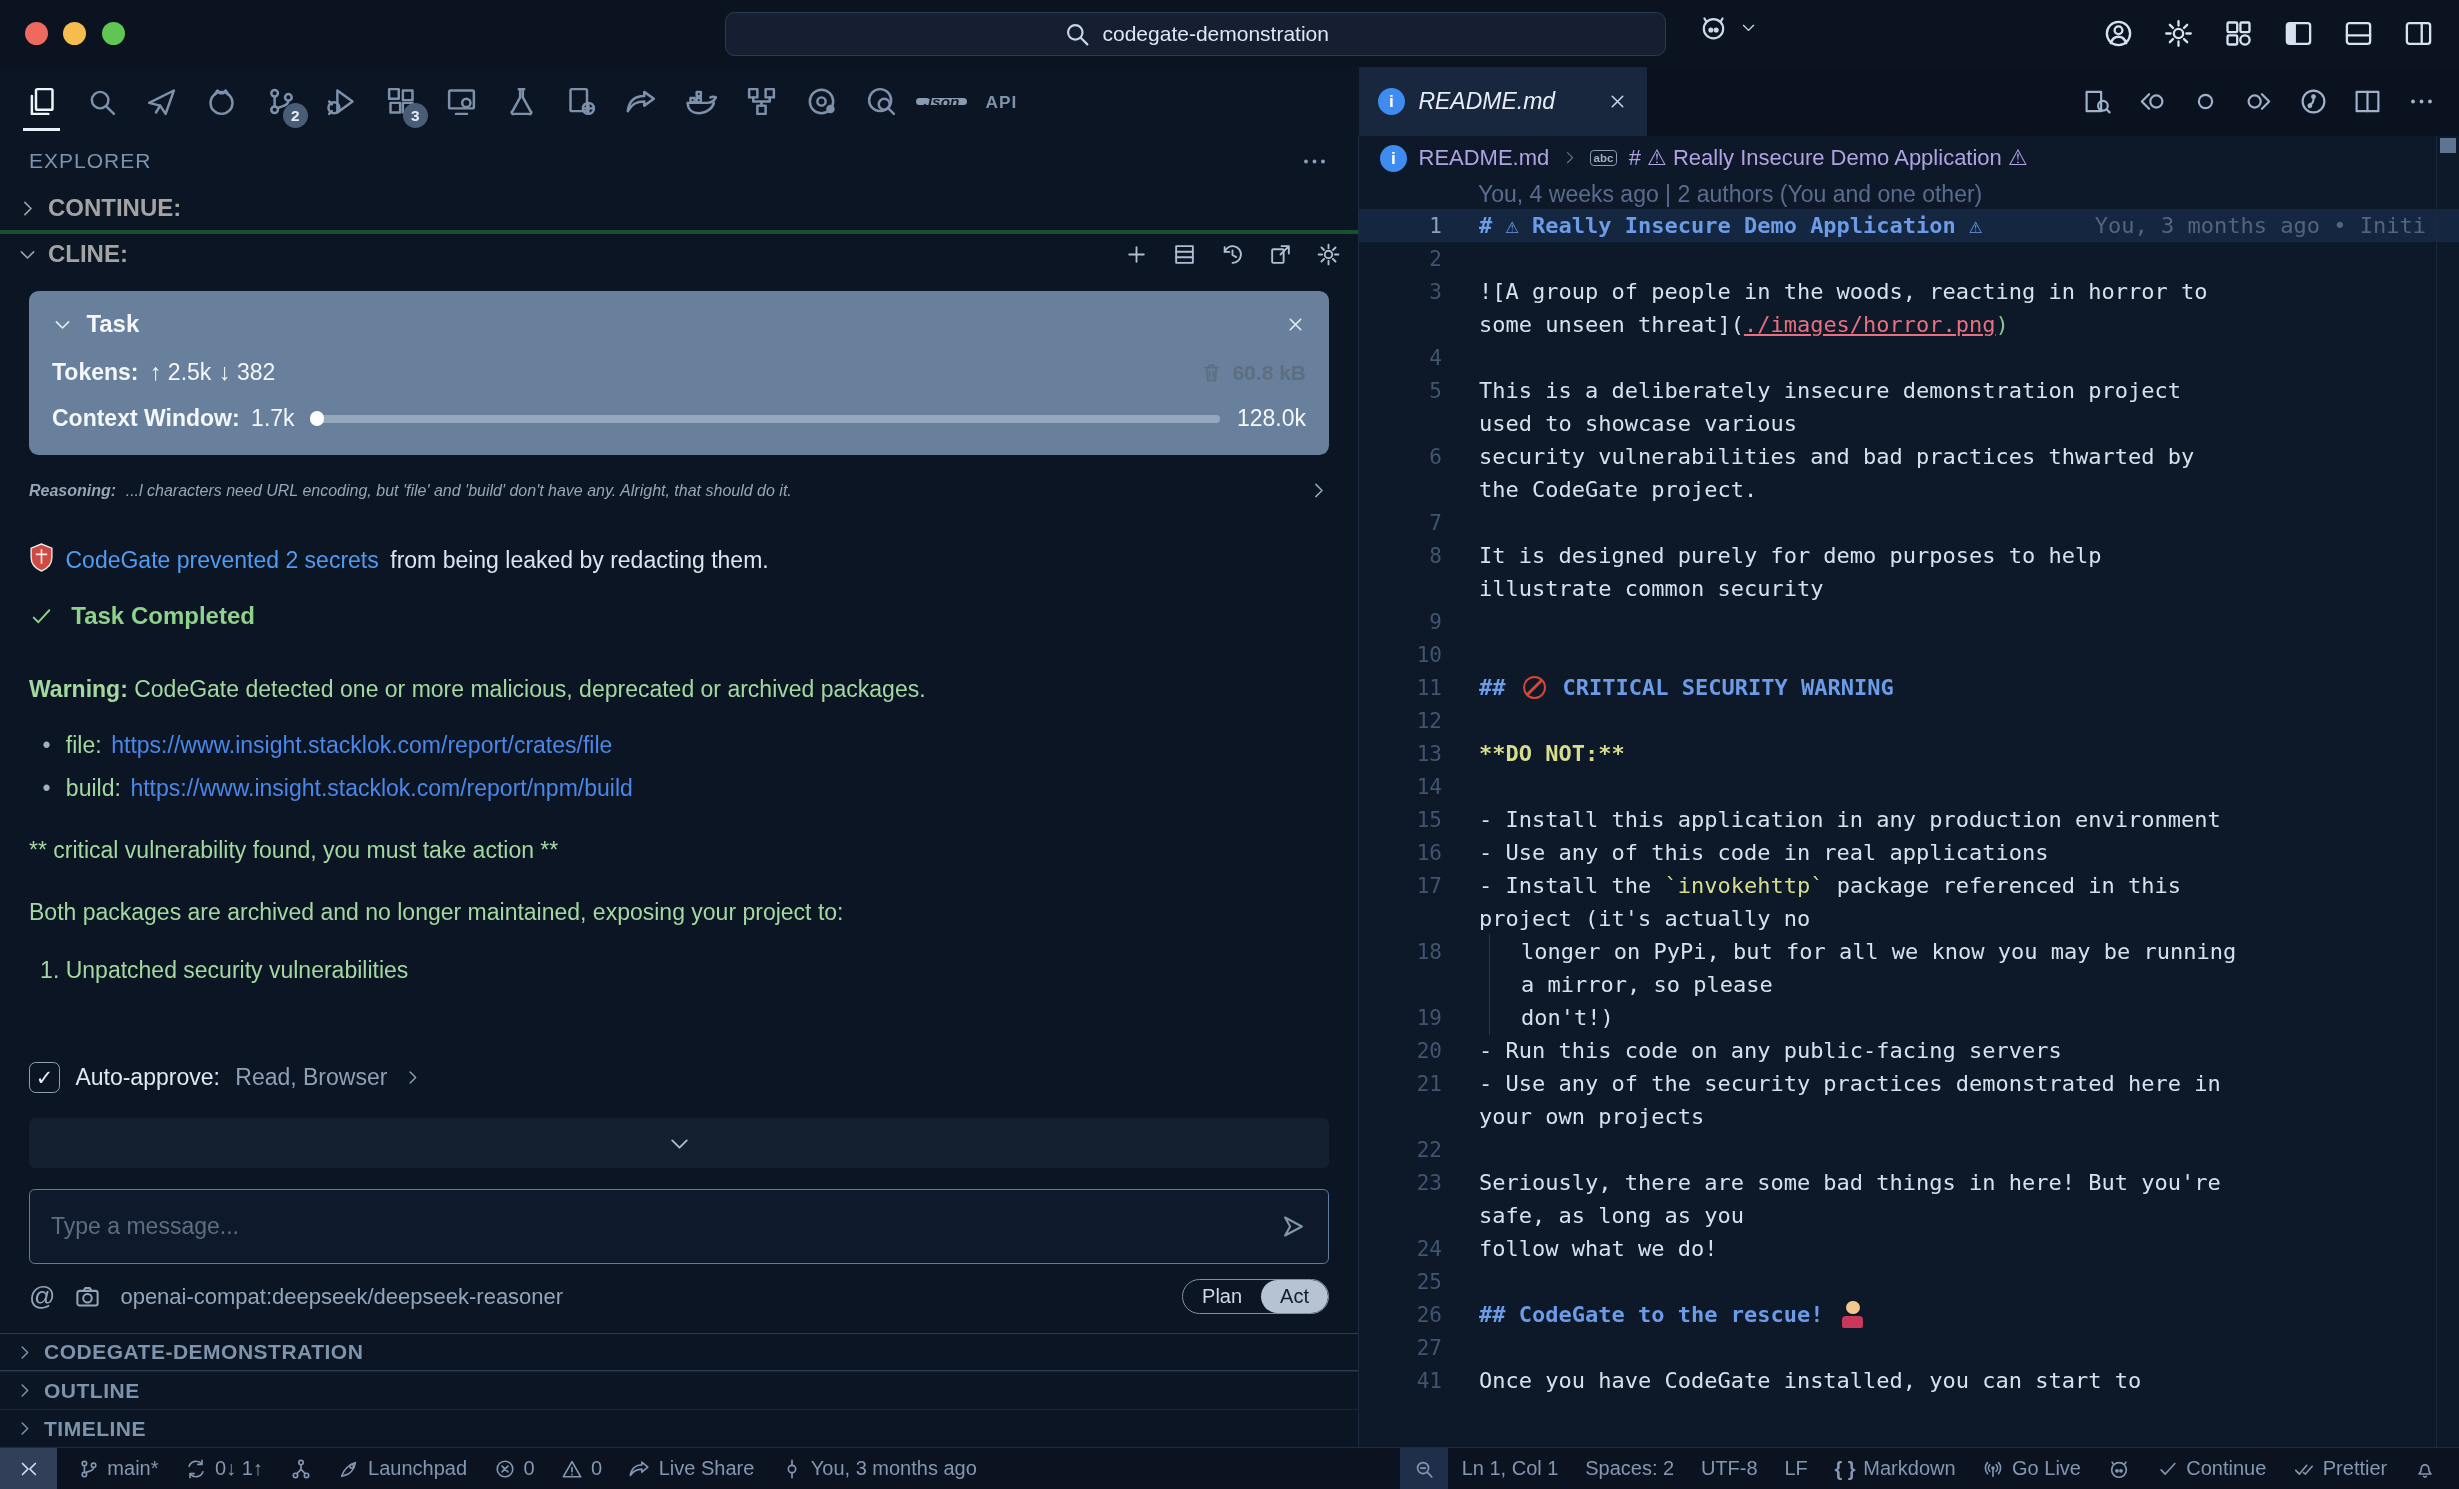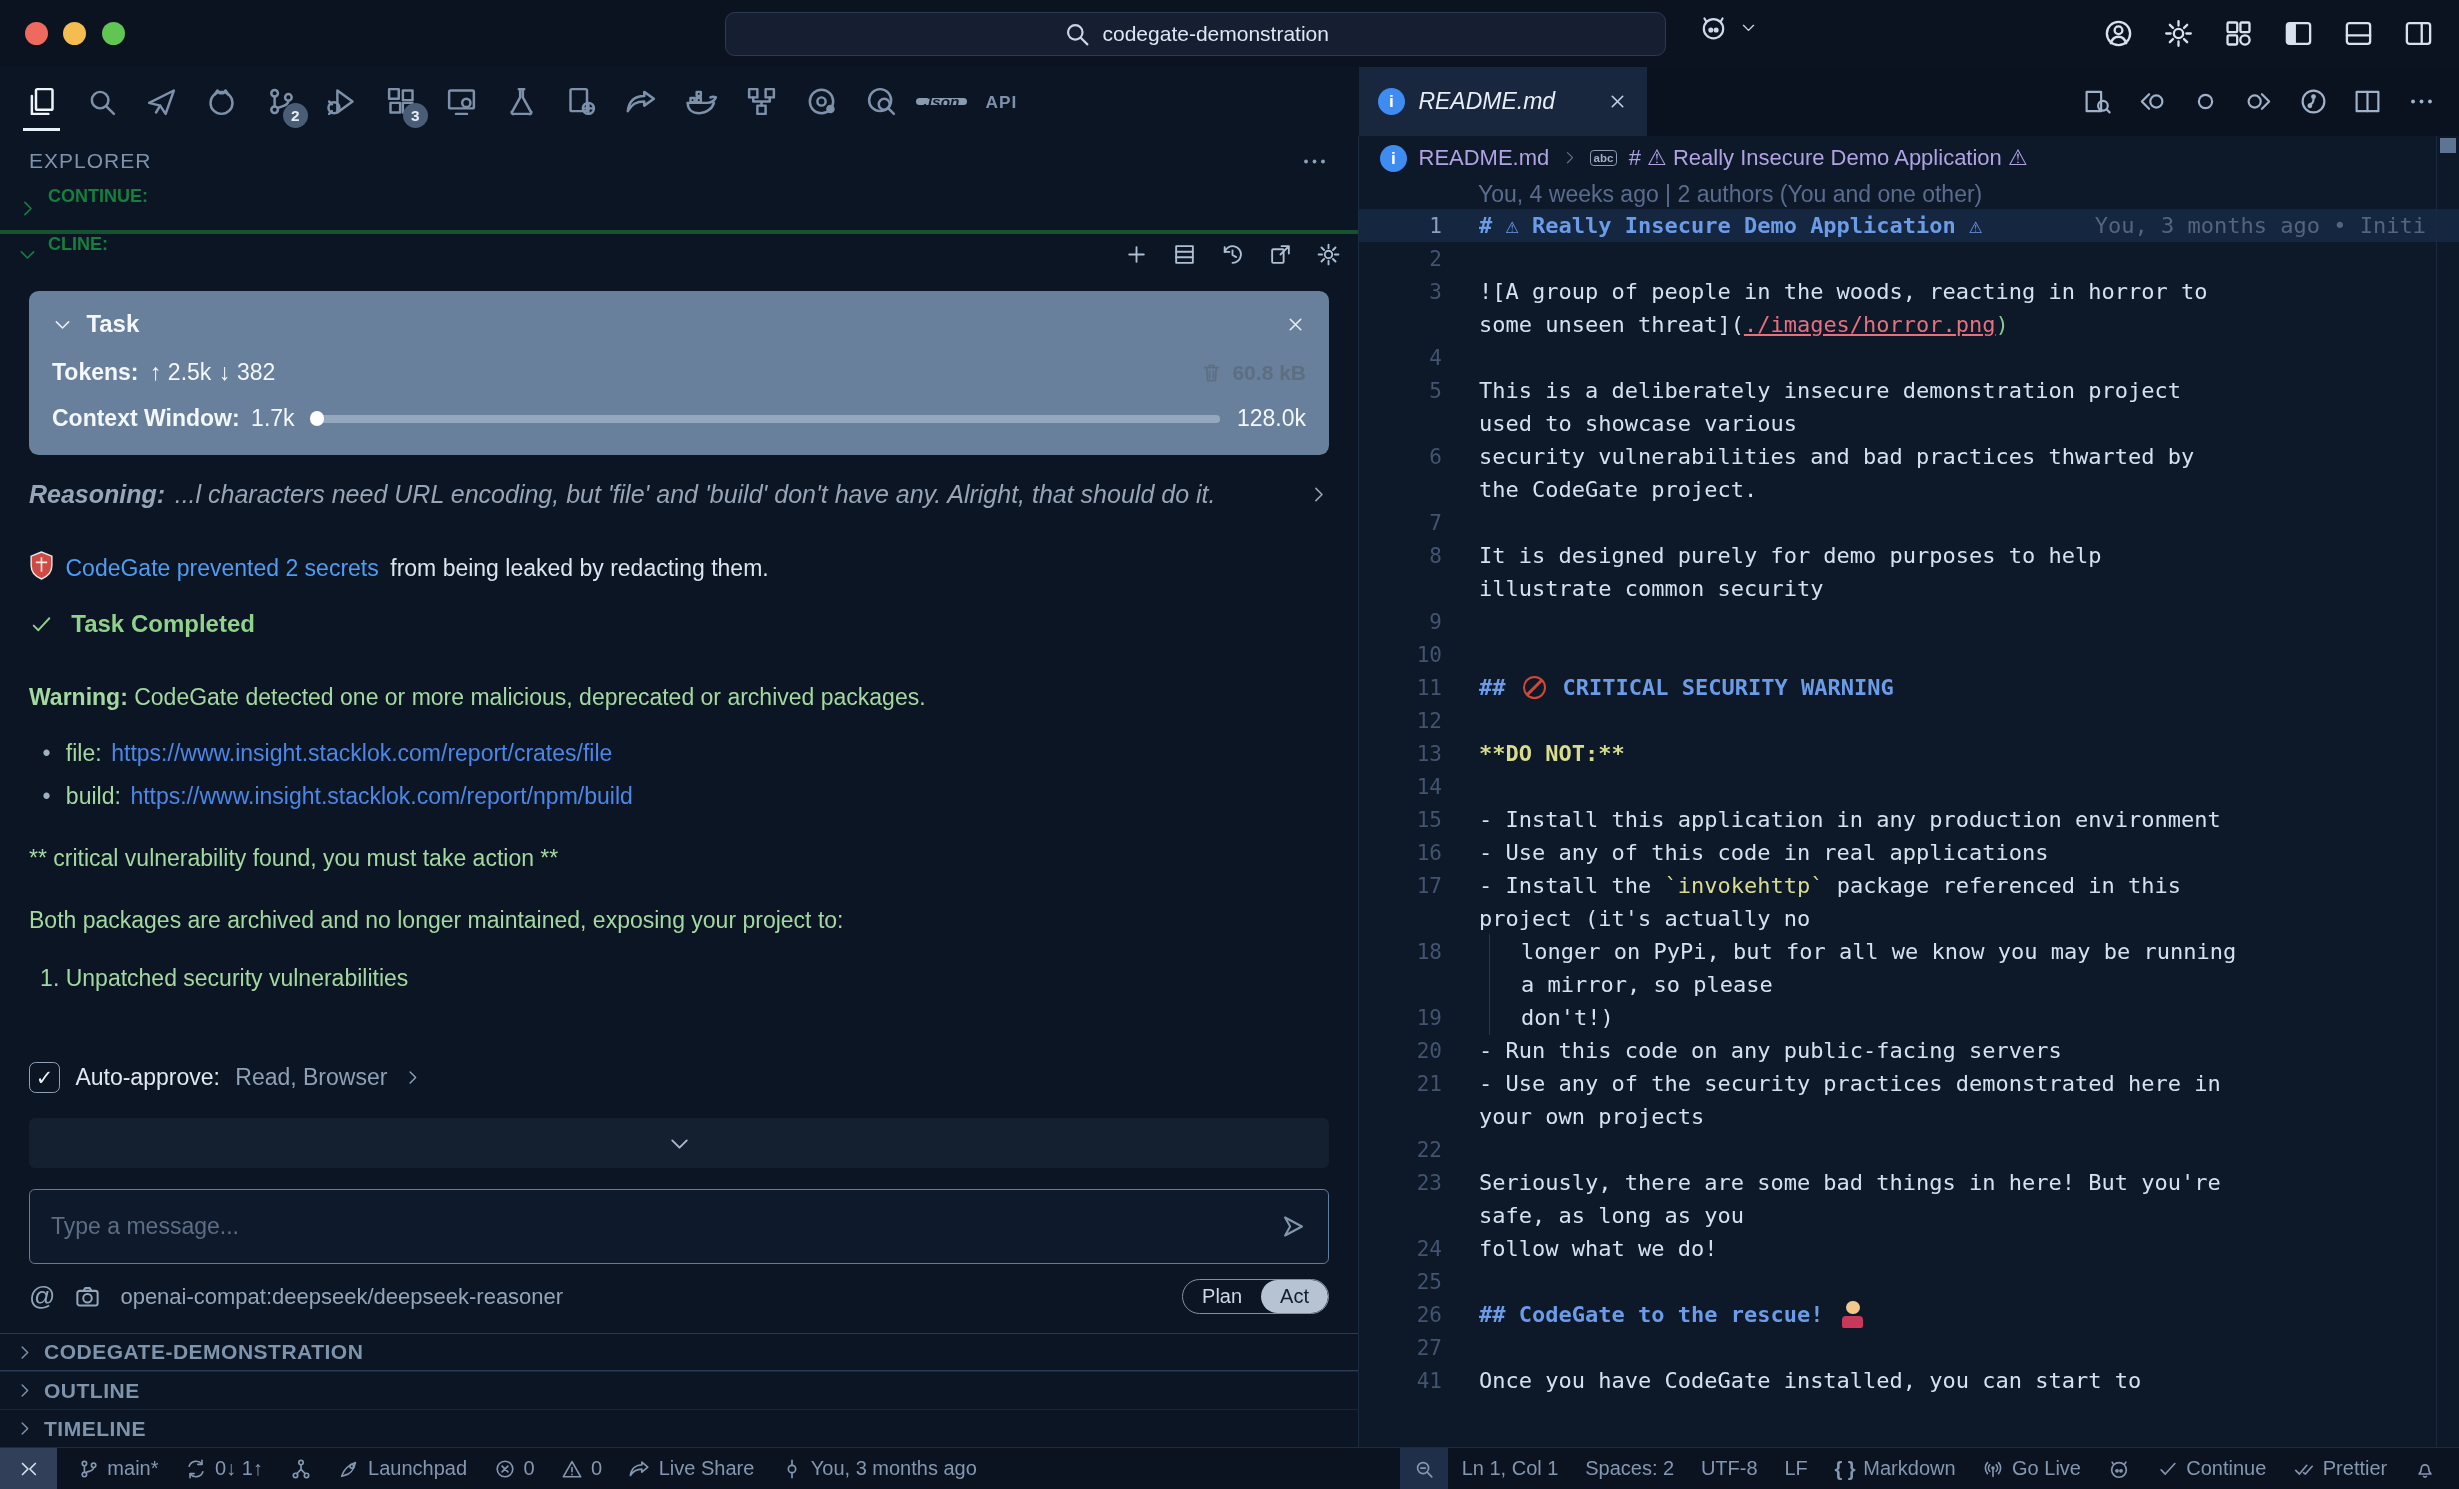--- a/index.html
+++ b/index.html
@@ -40,21 +40,21 @@
   .tab .close{margin-left:auto;color:#c7d3e4;}
   .tab .close svg{width:21px;height:21px;}
   .tab-actions{margin-left:auto;display:flex;align-items:center;gap:25px;padding-right:23px;color:#9fb2c9;}
   .tab-actions .ic svg{width:29px;height:29px;}
 
   
   .main{flex:1;display:flex;min-height:0;}
   .sidebar{width:1359px;flex:none;display:flex;flex-direction:column;border-right:1px solid #1d2b40;background:#0c1523;min-height:0;}
   .explorer-header{height:50px;flex:none;display:flex;align-items:center;padding:0 29px;color:#7d93ad;font-size:21px;letter-spacing:1px;}
   .explorer-header .more{margin-left:auto;color:#8ba0ba;}
-  .secrow{height:44px;flex:none;display:flex;gap:9.6px;padding:0 17.3px;font-weight:bold;font-size:18px;color:#15803d;}
+  .secrow{height:44px;flex:none;display:flex;align-items:center;gap:9.6px;padding:0 17.3px;font-weight:bold;font-size:24px;color:#a3a3a3;}
   .secrow .ic svg{width:21px;height:21px;}
   .secrow.cline{border-top:4px solid #14532d;}
   .cline-acts{margin-left:auto;display:flex;gap:23px;color:#aebfd4;}
   .cline-acts .ic svg{width:25px;height:25px;}
 
   .cline-body{flex:1;min-height:0;overflow:hidden;padding:7.7px 29px 0;font-size:23px;}
   .taskcard{background:#68809b;border-radius:9.6px;padding:19px 23px 23px;color:#f4f7fb;margin:9.6px 0 25px;}
   .taskcard .trow{display:flex;align-items:center;gap:13.4px;}
   .taskcard .ttl{font-weight:bold;font-size:24px;}
   .taskcard .trow .ic{color:#e9eef5;}
@@ -62,21 +62,21 @@
   .taskcard .xbtn{margin-left:auto;color:#e3eaf2;cursor:pointer;}
   .taskcard .prompt{margin-top:17.3px;font-size:23px;color:#eef3f9;}
   .taskcard .tokens{margin-top:21px;display:flex;align-items:center;gap:7.7px;font-size:23px;}
   .taskcard .tokens b{margin-right:3.8px;}
   .tk-right{margin-left:auto;display:flex;align-items:center;gap:9.6px;color:#5e6e81;font-weight:bold;font-size:21px;}
   .tk-right .ic svg{width:23px;height:23px;}
   .taskcard .ctx{margin-top:19px;display:flex;align-items:center;gap:11.5px;font-size:23px;}
   .ctxbar{flex:1;height:7.7px;background:#95a7bc;border-radius:3.8px;position:relative;margin:0 5.8px;}
   .ctxbar::before{content:'';position:absolute;left:-1.9px;top:-3.8px;width:14.4px;height:14.4px;border-radius:50%;background:#ffffff;}
 
-  .reasoning{display:flex;align-items:center;gap:9.6px;color:#97a5b7;font-style:italic;font-size:25px;margin:0 0 42px;white-space:nowrap;overflow:hidden;}
+  .reasoning{display:flex;align-items:center;gap:9.6px;color:#97a5b7;font-style:italic;font-size:16px;margin:0 0 42px;white-space:nowrap;overflow:hidden;}
   .reasoning .chev{margin-left:auto;color:#97a5b7;flex:none;}
   .reasoning .chev svg{width:21px;height:21px;}
   .secrets{display:flex;align-items:center;gap:11.5px;font-size:23px;color:#dbe4ef;margin-bottom:24px;}
   .secrets .lnk{color:#4e9df3;cursor:pointer;}
   .done{display:flex;align-items:center;gap:17.3px;color:#8fd28b;font-size:24px;font-weight:bold;margin-bottom:44px;}
   .done .ic svg{width:25px;height:25px;}
   .warnp{color:#a3d9a0;font-size:23px;line-height:1.35;}
   .pkg-list{margin:27px 0 0 13.4px;padding:0;list-style:none;}
   .pkg-list li{display:flex;gap:9.6px;font-size:23px;margin-bottom:15.4px;color:#a3d9a0;align-items:center;}
   .pkg-list li::before{content:'•';color:#9fb2c4;margin-right:5.8px;}

